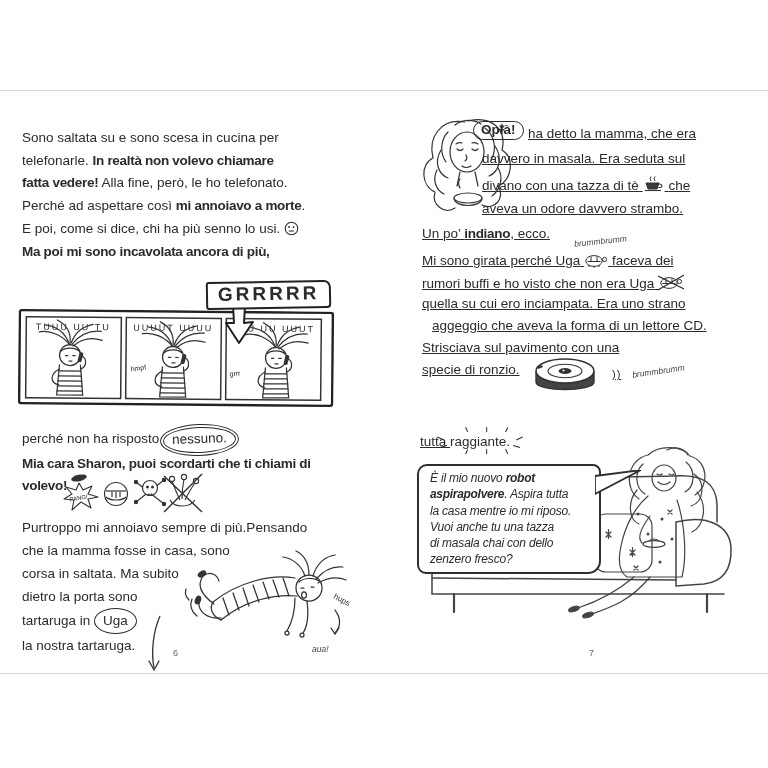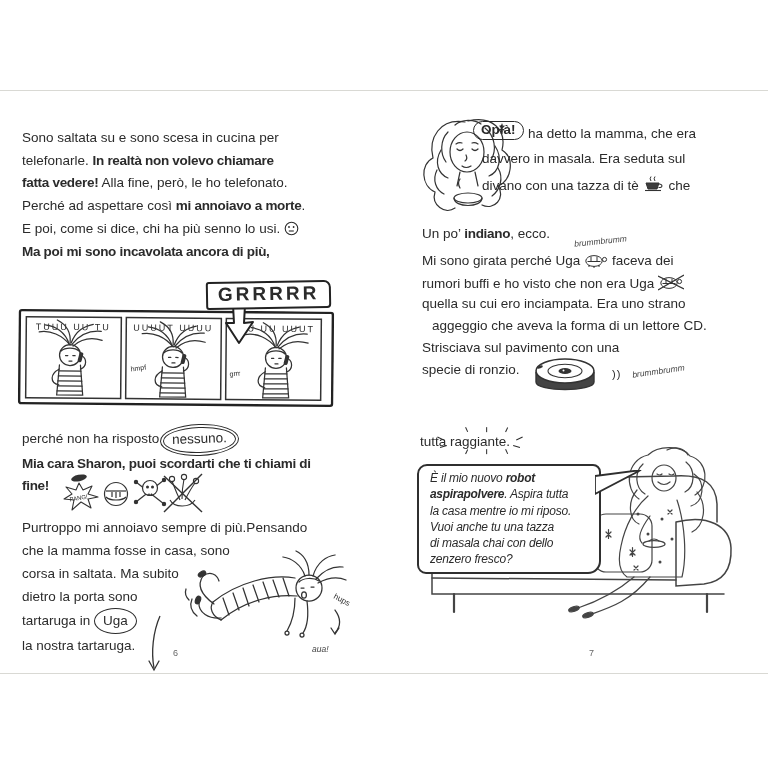--- a/index.html
+++ b/index.html
@@ -2,21 +2,21 @@
 <html><head>
 <meta charset="utf-8">
 <style>
   html,body{margin:0;padding:0;background:#fff;}
   #canvas{position:relative;width:768px;height:768px;background:#fff;overflow:hidden;
           font-family:"Liberation Sans",sans-serif;color:#2b2b2b;}
   .edge{position:absolute;left:0;width:768px;height:1px;background:#d9d9d4;}
   .para{position:absolute;font-size:13.5px;line-height:22.7px;}
   .tl{white-space:nowrap;}
   .b{font-weight:bold;letter-spacing:-0.3px;}
-  .rline{position:absolute;font-size:13.5px;white-space:nowrap;}
+  .rline{position:absolute;font-size:13.5px;white-space:nowrap;text-decoration:underline;}
   .circled{display:inline-block;border:1.5px solid #2b2b2b;border-radius:50%;padding:0 8px 1px;}
   .dbl{outline:1px solid #2b2b2b;outline-offset:2px;transform:rotate(-2deg);}
   .grrbox{position:absolute;left:206px;top:281px;border:2.5px solid #222;border-radius:3px 7px 4px 3px;
           padding:0 10px 2px;font-weight:bold;font-size:19px;letter-spacing:3px;background:#fff;
           transform:rotate(-1deg);z-index:3;}
   .pagenum{position:absolute;font-size:9px;color:#666;}
   .tiny{position:absolute;font-size:8.5px;color:#444;font-style:italic;}
   .opla{display:inline-block;border:1.6px solid #2b2b2b;border-radius:14px;padding:0 7px 2px;
         font-weight:bold;font-size:13.5px;}
   .speech{position:absolute;left:417px;top:464px;width:158px;background:#fff;border:2.2px solid #2f2f2f;
@@ -106,21 +106,21 @@
     <use href="#girl" x="0" y="0" transform="translate(52,46)"></use>
     <use href="#girl" x="0" y="0" transform="translate(155,47)"></use>
     <use href="#girl" x="0" y="0" transform="translate(258,47)"></use>
     <text x="113" y="62" font-size="7" transform="rotate(-8 113 62)">hmpf</text>
     <text x="212" y="66" font-size="7" transform="rotate(-6 212 66)">grrr</text>
   </svg>
 
   <div class="para" style="left:22px;top:427px;width:356px">
     <div class="tl"><span>perché non ha risposto </span><span class="circled dbl">nessuno.</span></div>
     <div class="tl"><span class="b">Mia cara Sharon, puoi scordarti che ti chiami di</span></div>
-    <div class="tl"><span class="b">fine!</span></div>
+    <div class="tl"><span class="b">volevo!</span></div>
   </div>
 
   <svg class="abs" style="left:62px;top:466px" width="142" height="48" viewBox="0 0 142 48">
     <g>
       <ellipse cx="17" cy="12" rx="8" ry="3.2" fill="#333" transform="rotate(-12 17 12)"></ellipse>
       <polygon points="17,17 21,24 30,20 26,28 36,31 26,33 29,42 19,36 10,44 12,34 2,33 10,28 4,21 14,24" fill="#fff" stroke="#333" stroke-width="1.1" stroke-linejoin="round"></polygon>
       <text x="17" y="34" font-size="6" text-anchor="middle" transform="rotate(-10 17 34)">PANG!</text>
     </g>
     <g stroke="#333" fill="none" stroke-width="1.2">
       <circle cx="54" cy="28" r="11.5"></circle>
@@ -247,20 +247,21 @@
     <span>divano con una tazza di tè</span>
     <svg class="inl" width="22" height="17" viewBox="0 0 22 17">
       <path d="M8,5 q-1.8,-2.2 0,-4.5" stroke="#333" fill="none" stroke-width="1"></path>
       <path d="M12,5 q-1.8,-2.2 0,-4.5" stroke="#333" fill="none" stroke-width="1"></path>
       <path d="M3,7 L5,13 L14,13 L16,7 Z" fill="#3d3d3d" stroke="#333"></path>
       <path d="M16,8 C20,8 20,12 15.5,11.5" fill="none" stroke="#333" stroke-width="1.1"></path>
       <line x1="2" y1="14.5" x2="18" y2="14.5" stroke="#333" stroke-width="1.1"></line>
     </svg>
     <span>che</span>
   </div>
+  <div class="rline" style="left:482px;top:201px"><span>aveva un odore davvero strambo.</span></div>
   <div class="rline" style="left:422px;top:226px"><span>Un po’ </span><span class="b">indiano</span><span>, ecco.</span></div>
 
   <div class="tiny" style="left:574px;top:236px;transform:rotate(-6deg)">brummbrumm</div>
 
   <div class="rline" style="left:422px;top:252px">
     <span>Mi sono girata perché Uga</span>
     <svg class="inl" width="24" height="16" viewBox="0 0 24 16">
       <g stroke="#333" fill="none" stroke-width="1">
         <ellipse cx="10" cy="9" rx="8.2" ry="5.4"></ellipse>
         <path d="M3.5,9.5 L16.5,9.5 M7,4.5 L7,9.5 M13,4.5 L13,9.5 M5,13 L5,15 M10,14 L10,16 M15,13 L15,15"></path>

